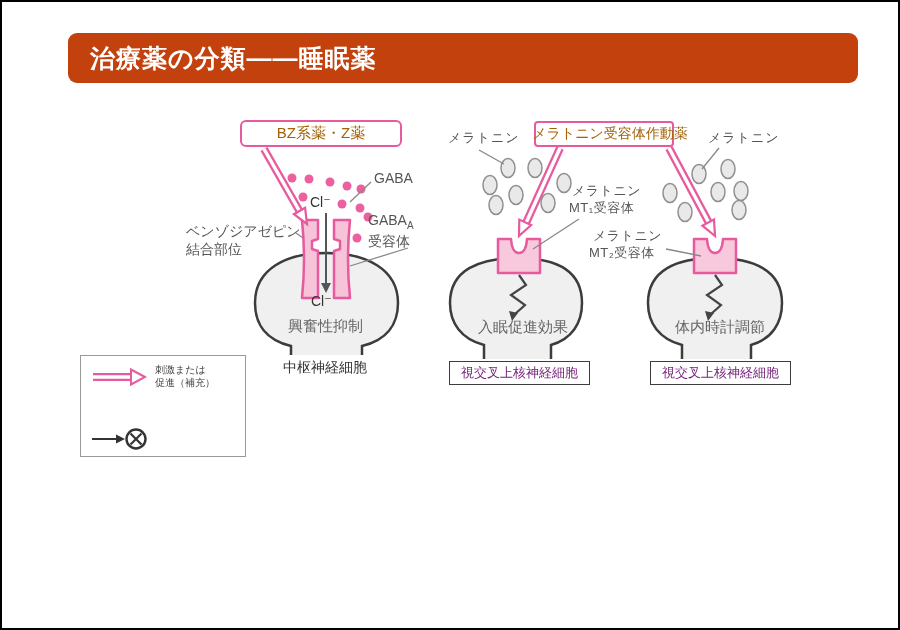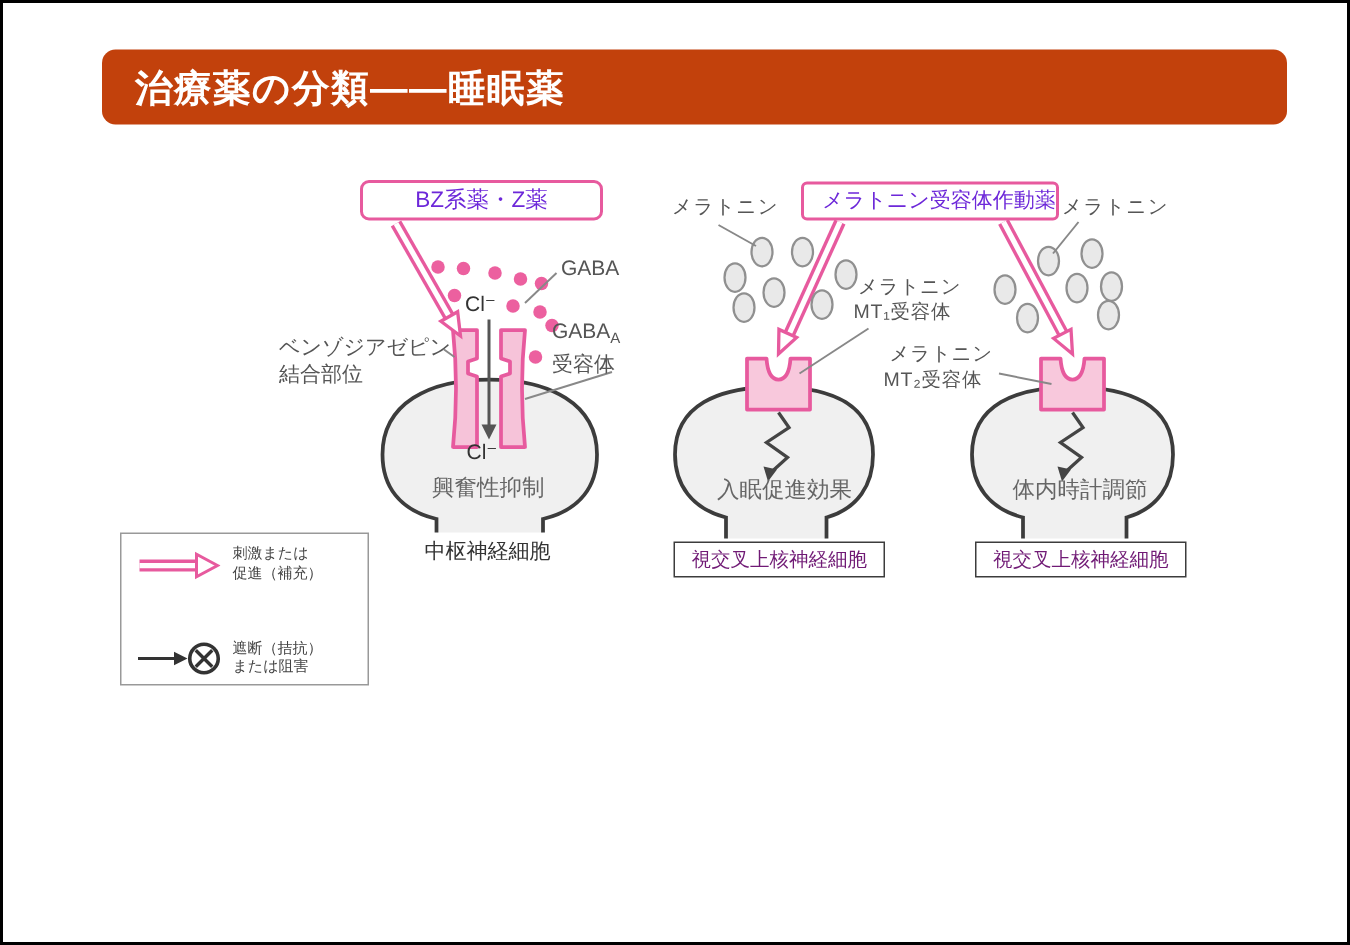--- a/index.html
+++ b/index.html
@@ -13,21 +13,21 @@
   .header-bar span { color:#fff; font-size:25px; font-weight:bold; letter-spacing:1px; }
   
   svg.shapes { left:0; top:0; width:900px; height:630px; pointer-events:none; }
   
   .lbl { color:#555; font-size:14px; line-height:1.28; white-space:nowrap; }
   .lbl13 { color:#555; font-size:13px; line-height:1.3; white-space:nowrap; letter-spacing:1px; }
   .dark { color:#333; }
   .gray { color:#666; }
   .drug-box { background:#fff; border:2px solid #E75A9E; border-radius:6px;
               display:flex; align-items:center; justify-content:center;
-              font-size:14px; color:#6d28d9; white-space:nowrap; }
+              font-size:14px; color:#a16207; white-space:nowrap; }
   .cell-box { background:#fff; border:1.5px solid #3c3c3c; display:flex; align-items:center;
               justify-content:center; font-size:13px; color:#701a75; white-space:nowrap; }
   .sub { font-size:10px; vertical-align:sub; }
   
   .legend { left:78px; top:353px; width:166px; height:102px; background:#fff;
             border:1.5px solid #999; padding:8px 6px 4px 10px; display:flex;
             flex-direction:column; justify-content:space-between; }
   .legend-row { display:flex; align-items:center; gap:8px; }
   .legend-row .txt { font-size:10px; color:#444; line-height:1.25; white-space:nowrap; }
   
@@ -171,21 +171,21 @@
   </div>
 
   <div class="abs lbl dark" style="left:309px; top:291px;">Cl⁻</div>
 
   <div class="abs lbl gray" style="left:286px; top:314px; font-size:15px;">興奮性抑制</div>
 
   <div class="abs lbl dark" style="left:281px; top:357px;">中枢神経細胞</div>
 
   <div class="abs lbl13" style="left:446px; top:128px;">メラトニン</div>
 
-  <div class="abs drug-box" style="left:532px; top:119px; width:172px; height:26px; border-radius:4px;padding-left:12px;">
+  <div class="abs drug-box" style="left:532px; top:119px; width:140px; height:26px; border-radius:4px;padding-left:12px;">
     <span>メラトニン受容体作動薬</span>
   </div>
 
   <div class="abs lbl13" style="left:706px; top:128px;">メラトニン</div>
 
   <div class="abs lbl13" style="left:570px; top:181px; letter-spacing:0.5px;">
     <span>メラトニン</span><br>
     <span style="margin-left:-3px;text-align:right;">MT₁受容体</span>
   </div>
 
@@ -219,21 +219,17 @@
       </div>
     </div>
     <div class="legend-row">
       <svg width="56" height="26" viewBox="0 0 56 26">
         <line x1="1" y1="13" x2="27" y2="13" stroke="#333" stroke-width="2"></line>
         <polygon points="34,13 25,8.5 25,17.5" fill="#333"></polygon>
         <circle cx="45" cy="13" r="9.5" fill="#fff" stroke="#333" stroke-width="2.4"></circle>
         <line x1="39.5" y1="7.5" x2="50.5" y2="18.5" stroke="#333" stroke-width="2.2"></line>
         <line x1="50.5" y1="7.5" x2="39.5" y2="18.5" stroke="#333" stroke-width="2.2"></line>
       </svg>
-      <div class="txt">
-        <span>遮断（拮抗）</span><br>
-        <span>または阻害</span>
-      </div>
     </div>
   </div>
 
 
 </div>
 
 </body></html>

